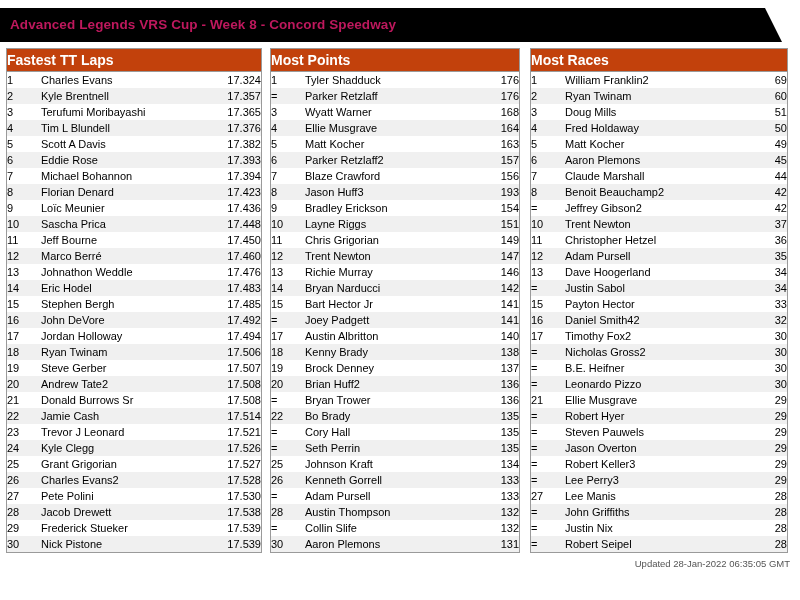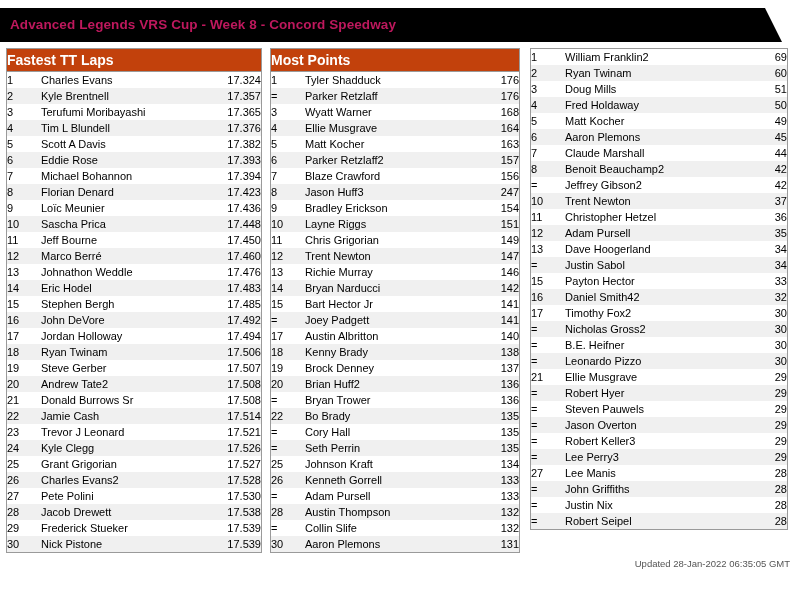--- a/index.html
+++ b/index.html
@@ -304,21 +304,21 @@
             <td class="val">157</td>
           </tr>
           <tr class="norm">
             <td class="pos">7</td>
             <td class="name">Blaze Crawford</td>
             <td class="val">156</td>
           </tr>
           <tr class="alt">
             <td class="pos">8</td>
             <td class="name">Jason Huff3</td>
-            <td class="val">247</td>
+            <td class="val">193</td>
           </tr>
           <tr class="norm">
             <td class="pos">9</td>
             <td class="name">Bradley Erickson</td>
             <td class="val">154</td>
           </tr>
           <tr class="alt">
             <td class="pos">10</td>
             <td class="name">Layne Riggs</td>
             <td class="val">151</td>
@@ -421,20 +421,21 @@
           <tr class="alt">
             <td class="pos">30</td>
             <td class="name">Aaron Plemons</td>
             <td class="val">131</td>
           </tr>
         </tbody>
     </table>
   </div>
 
   <div class="panel" id="panel-race">
+    <div class="panel-title">Most Races</div>
     <table class="rows">
       <tbody>
           <tr class="norm">
             <td class="pos">1</td>
             <td class="name">William Franklin2</td>
             <td class="val">69</td>
           </tr>
           <tr class="alt">
             <td class="pos">2</td>
             <td class="name">Ryan Twinam</td>

